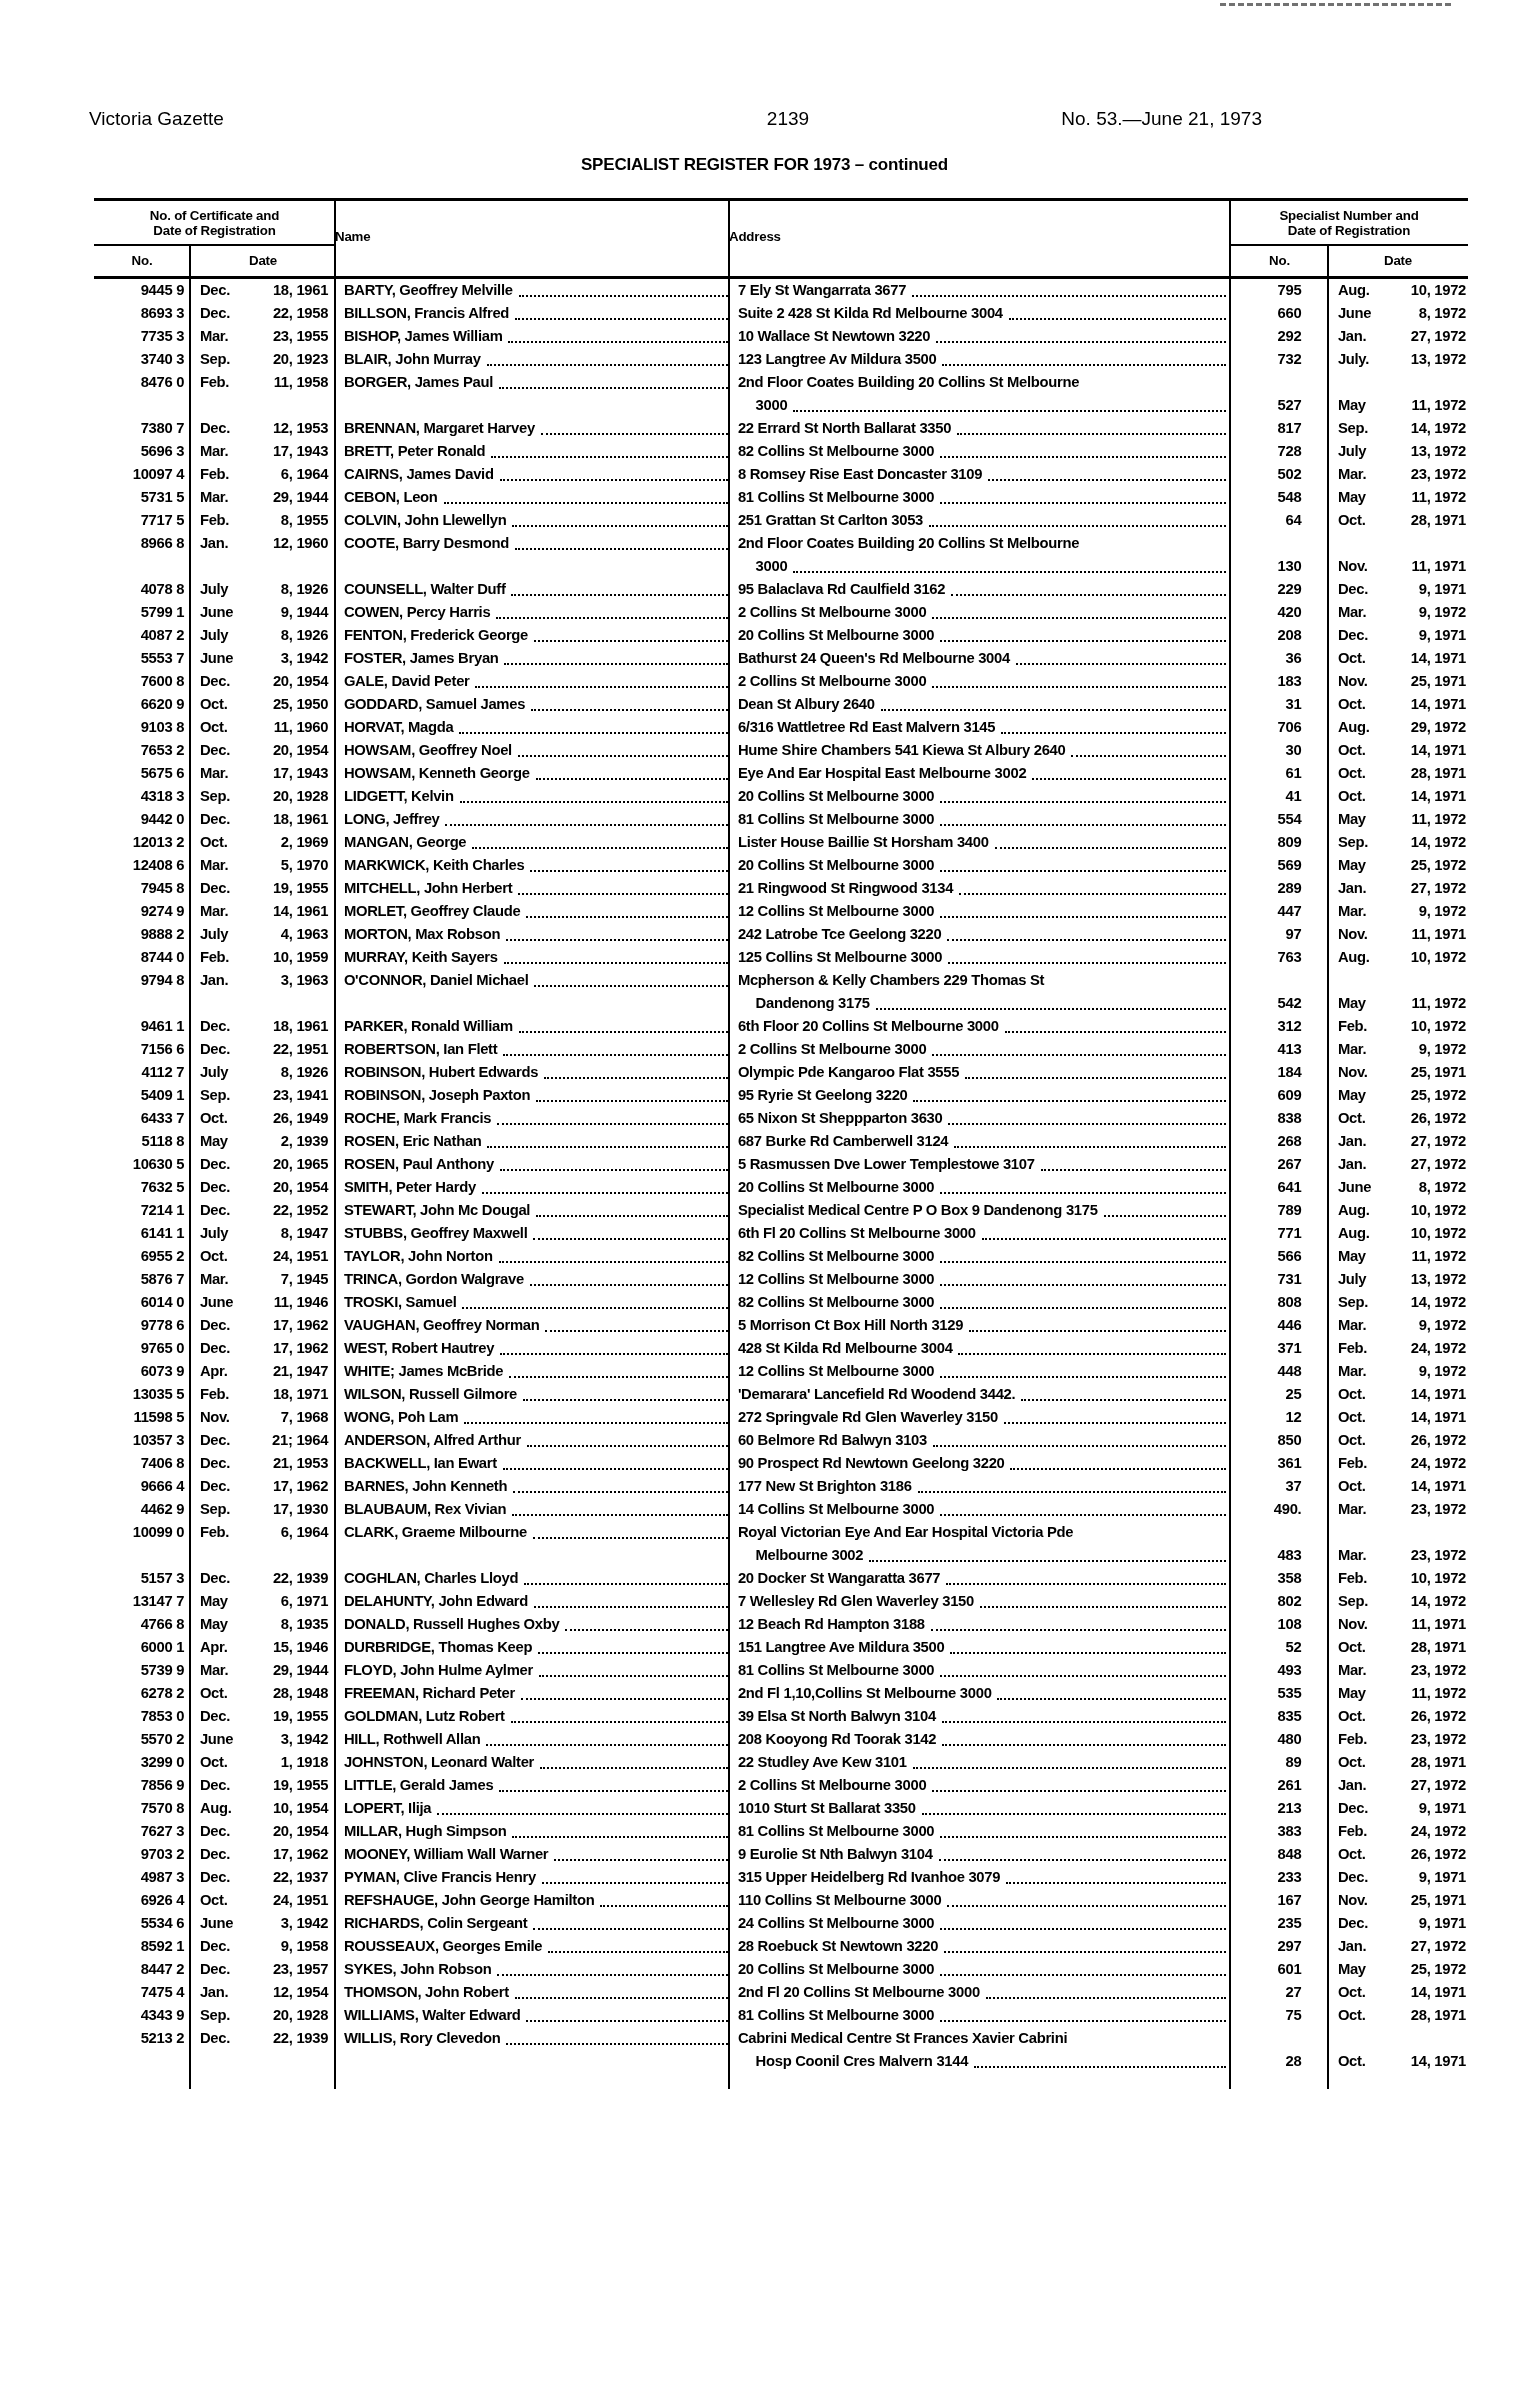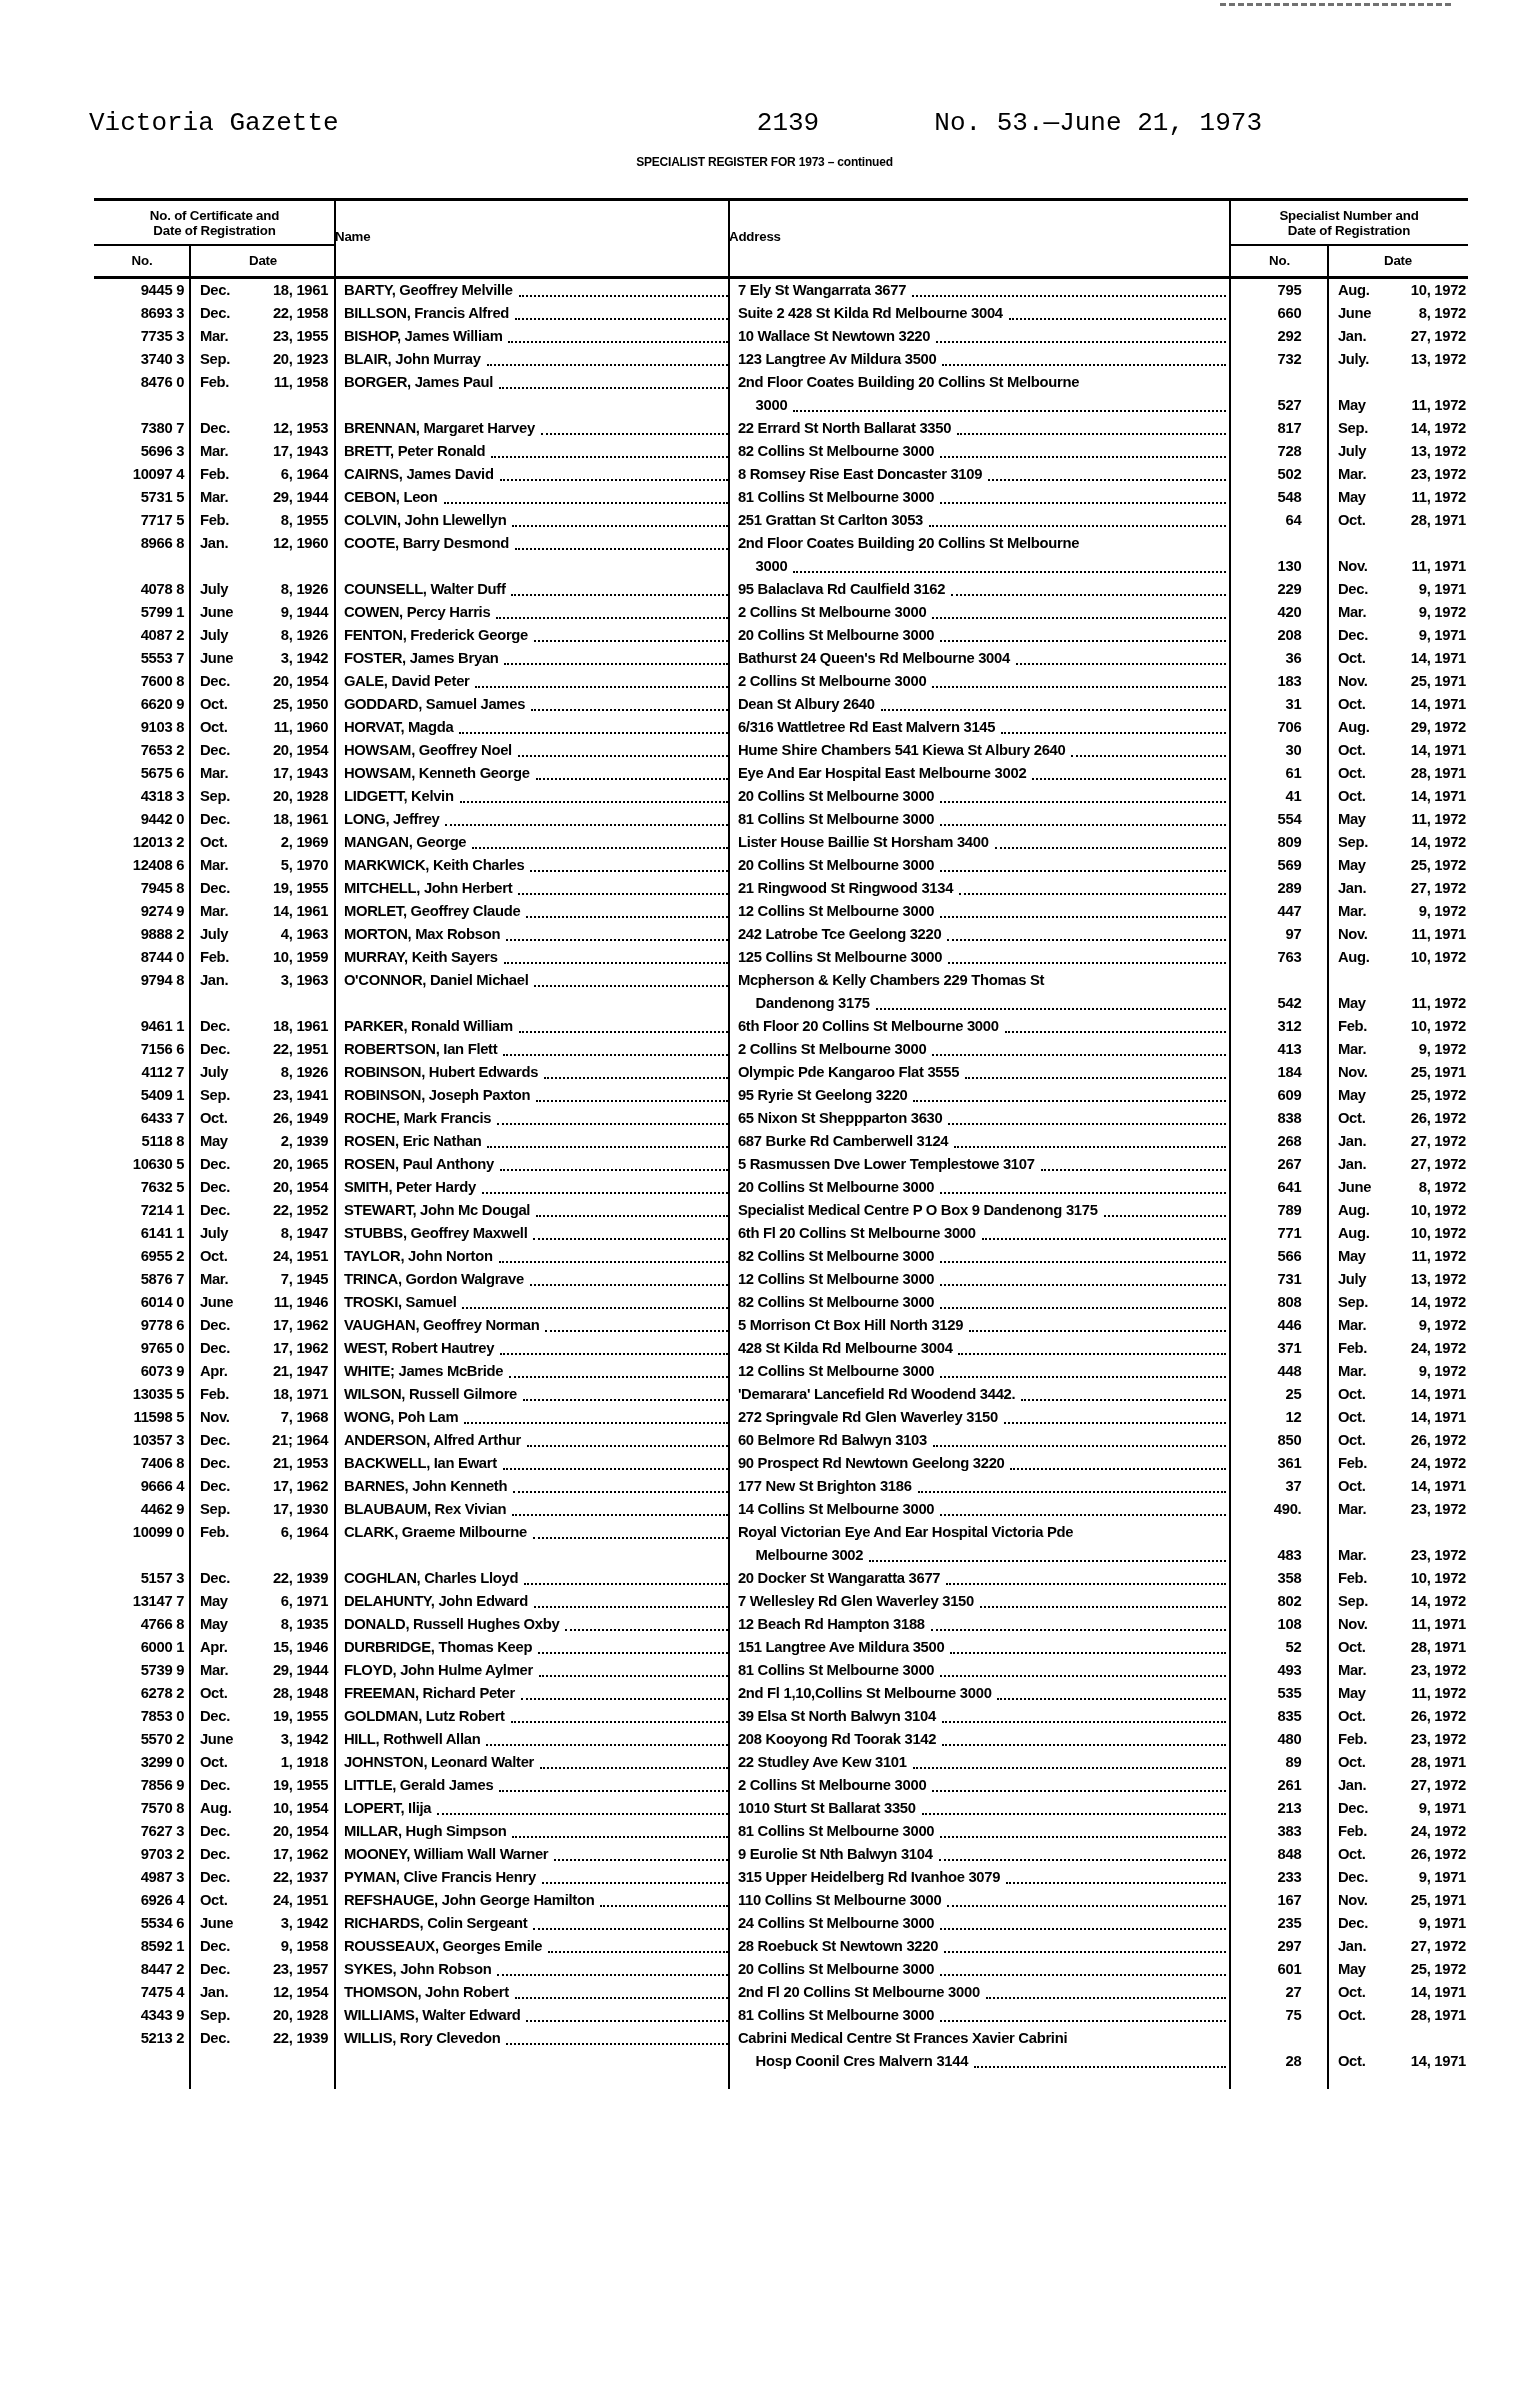--- a/index.html
+++ b/index.html
@@ -7,26 +7,26 @@
     width:1529px;height:2408px;position:relative;background:#fff;color:#000;
     font-family:"Liberation Sans",sans-serif;
     -webkit-font-smoothing:antialiased;
   }
   .artifact-dash{
     position:absolute;top:3px;left:1220px;width:231px;height:0;
     border-top:3px dashed #444;opacity:.75;
   }
   
   .masthead{position:absolute;top:108px;left:0;width:1313px;height:33px;
-    font-family:Liberation Mono, monospace;font-size:26px;}
+    font-family:Liberation Sans, sans-serif;font-size:19px;}
   .masthead .journal{position:absolute;left:89px;top:0;}
   .masthead .pageno{position:absolute;left:0;width:1576px;text-align:center;top:0;}
   .masthead .issue{position:absolute;right:51px;top:0;text-align:right;}
   .doc-title{position:absolute;top:155px;left:0;width:1529px;text-align:center;
-    font-size:12px;font-weight:bold;letter-spacing:-0.2px;}
+    font-size:17px;font-weight:bold;letter-spacing:-0.2px;}
   
   .register{position:absolute;left:94px;top:198px;width:1374px;}
   .thead{position:relative;height:75px;border-top:3.9px solid #000;border-bottom:3.9px solid #000;
     font-size:13.3px;font-weight:bold;letter-spacing:-0.2px;}
   .thead .grp{position:absolute;top:6.9px;text-align:center;line-height:15px;}
   .grp-left{left:0;width:241px;}
   .grp-right{left:1136px;width:238px;}
   .grp-underline{position:absolute;top:43px;height:0;border-bottom:2px solid #000;}
   .ul-left{left:0;width:241px;}
   .ul-right{left:1136px;width:238px;}

